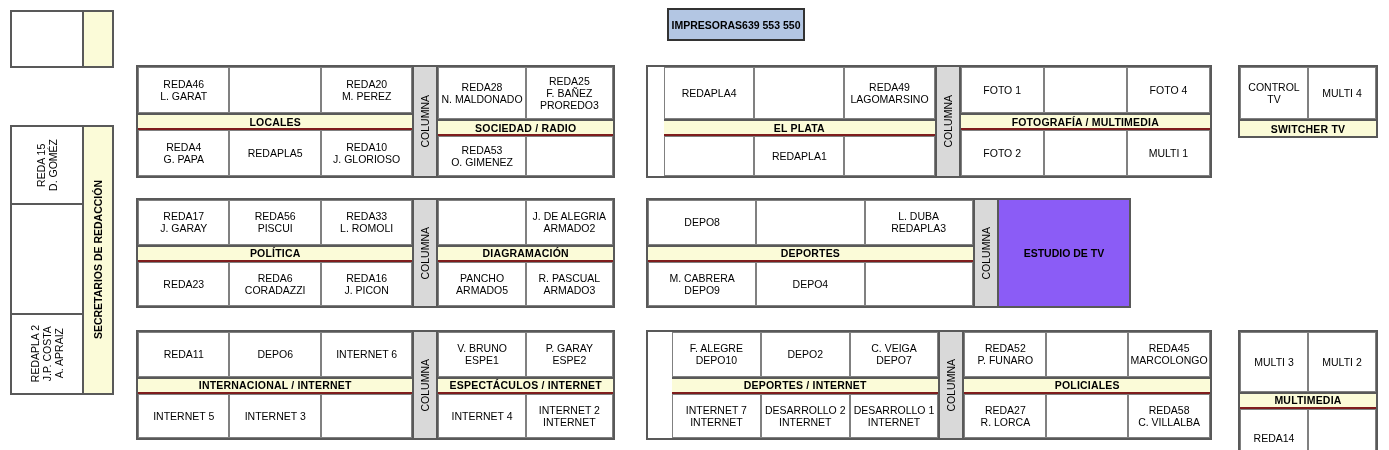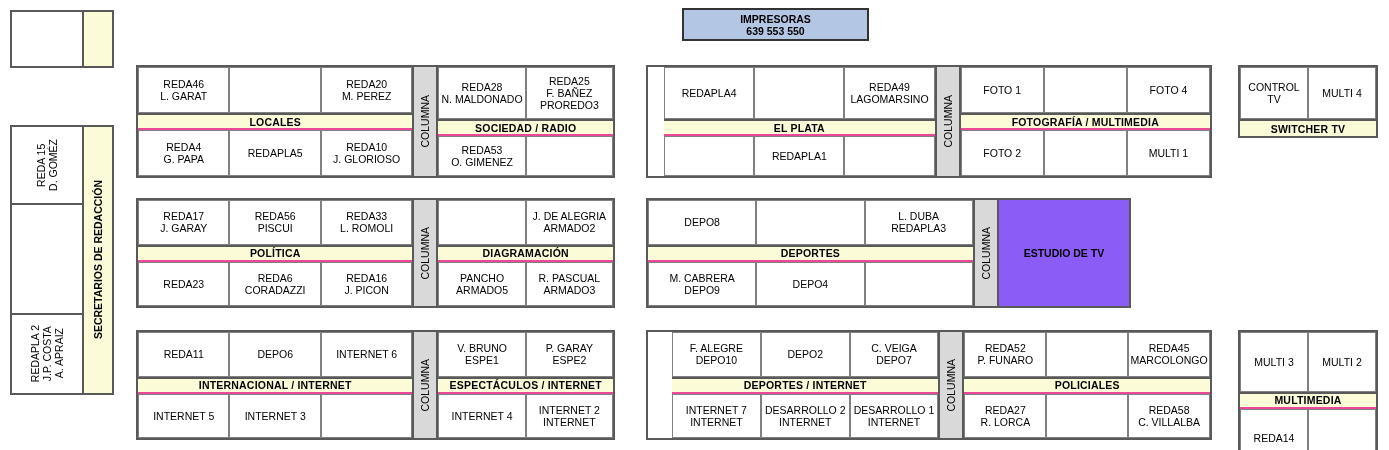--- a/index.html
+++ b/index.html
@@ -50,21 +50,21 @@
     display: flex;
     flex-direction: row;
     flex: 1 1 auto;
     min-height: 0;
   }
   .seat-row .cell { flex: 1 1 0; min-width: 0; }
 
   .band {
     background: #fbfbd8;
     border-top: 2px solid #595959;
-    border-bottom: 2px solid #ec4899;
+    border-bottom: 2px solid #7f1d1d;
     height: 17px;
     flex: 0 0 17px;
     display: flex;
     align-items: center;
     justify-content: center;
     font-size: 10.5px;
     font-weight: bold;
     letter-spacing: .2px;
     color: #000000;
     box-sizing: border-box;
@@ -98,29 +98,28 @@
     justify-content: center;
     font-size: 10.5px;
     font-weight: bold;
     color: #000000;
     box-sizing: border-box;
   }
 
   
   #printers {
     position: absolute;
-    left: 682px;
+    left: 667px;
     top: 8px;
-    width: 187px;
+    width: 138px;
     height: 33px;
     background: #b3c6e3;
     border: 2px solid #333333;
     box-sizing: border-box;
     display: flex;
-    flex-direction: column;
     align-items: center;
     justify-content: center;
     font-size: 10.5px;
     line-height: 12px;
     font-weight: bold;
     color: #000000;
   }
 
   
   .leftbox {

